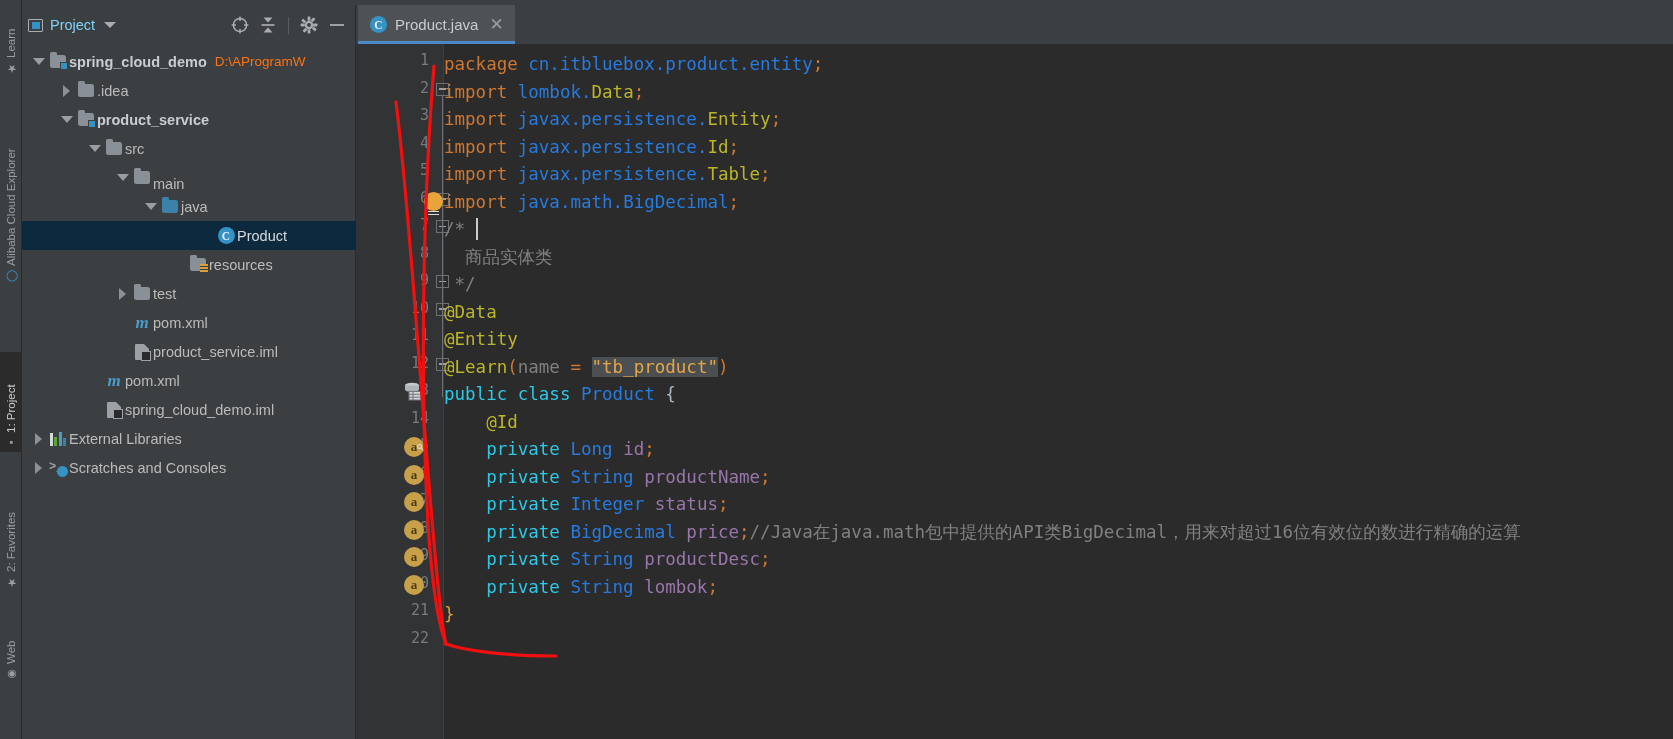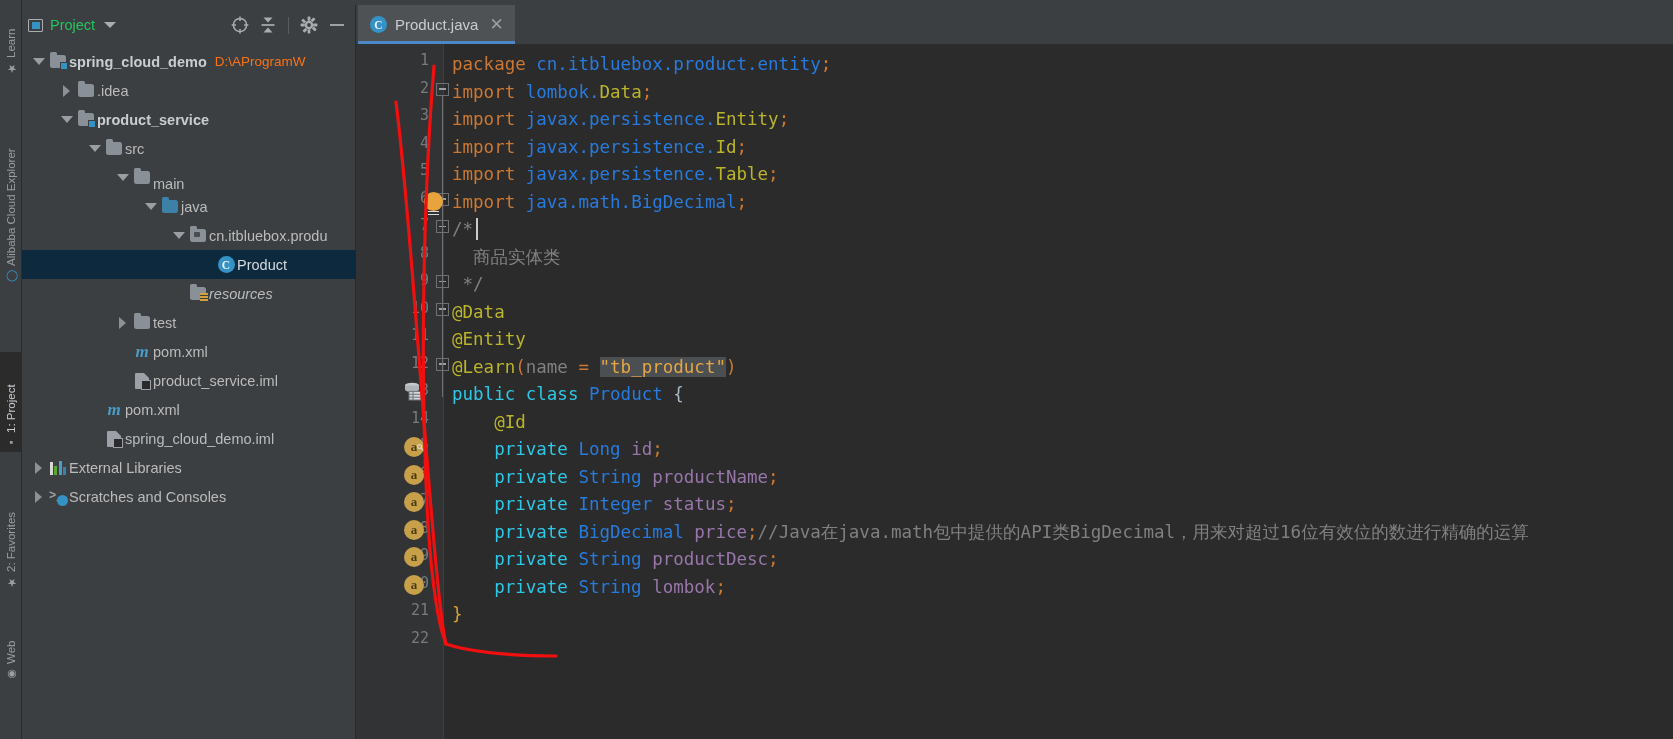--- a/index.html
+++ b/index.html
@@ -44,21 +44,21 @@
   .pp-header {
     position: relative; height: 40px; width: 334px;
     display: flex; align-items: center; padding: 0 6px;
   }
   .pp-title-wrap { display: flex; align-items: center; gap: 7px; }
   .pp-winicon {
     width: 15px; height: 13px; border: 1.6px solid #a9acb0;
     border-radius: 1px; display: flex; align-items: center; justify-content: center;
   }
   .pp-winicon i { display:block; width: 8px; height: 7px; background: #3592c4; }
-  .pp-title { color: #22c55e; font-size: 14.5px; }
+  .pp-title { color: #7dd3fc; font-size: 14.5px; }
   .pp-caret {
     width: 0; height: 0; border-left: 6px solid transparent;
     border-right: 6px solid transparent; border-top: 6px solid #a9acb0;
     margin-left: 2px;
   }
   .pp-tools { margin-left: auto; display: flex; align-items: center; gap: 2px; }
   .tool-ico {
     width: 26px; height: 26px; display: flex; align-items: center; justify-content: center;
     cursor: default;
   }
@@ -162,21 +162,21 @@
   }
   .code-lines {
     position: absolute; left: 88px; top: 0; right: 0; height: 695px;
     font-family: "DejaVu Sans Mono", monospace; font-size: 17.5px;
   }
   .ln {
     position: absolute; right: 6px; width: 70px; text-align: right;
     color: #787b7e; font-family: "DejaVu Sans Mono", monospace; font-size: 15px;
   }
   .cl {
-    position: absolute; left: 8px; white-space: pre; line-height: 27.5px; height: 27.5px;
+    position: absolute; left: 0; white-space: pre; line-height: 27.5px; height: 27.5px;
   }
   
   .kw   { color: #cc7832; }
   .kw2  { color: #2ec8e6; }
   .pkg  { color: #287bde; }
   .cls  { color: #287bde; }
   .ann  { color: #bbb529; }
   .str  { color: #e6a545; }
   .fld2 { color: #9876aa; }
   .punc { color: #cc7832; }
@@ -341,37 +341,28 @@
           </span>
           <span class="tlabel">main</span>
         </div>
         <div class="trow" style="padding-left: 120px;">
           <span class="tarrow down"></span>
           <span class="ticon">
             <span class="fld blue"></span>
           </span>
           <span class="tlabel">java</span>
         </div>
-        <div class="trow" style="padding-left: 148px;">
-          <span class="tarrow down"></span>
-          <span class="ticon">
-            <span class="fld">
-              <span class="dot"></span>
-            </span>
-          </span>
-          <span class="tlabel">cn.itbluebox.produ</span>
-        </div>
         <div class="trow selected" style="padding-left: 176px;">
           <span class="tarrow"></span>
           <span class="ticon">
             <span class="cicon">C</span>
           </span>
           <span class="tlabel white">Product</span>
         </div>
-        <div class="trow" style="padding-left: 148px; font-style: italic;">
+        <div class="trow" style="padding-left: 148px;">
           <span class="tarrow"></span>
           <span class="ticon">
             <span class="fld">
               <span class="lines"></span>
             </span>
           </span>
           <span class="tlabel">resources</span>
         </div>
         <div class="trow" style="padding-left: 92px;">
           <span class="tarrow right"></span>

